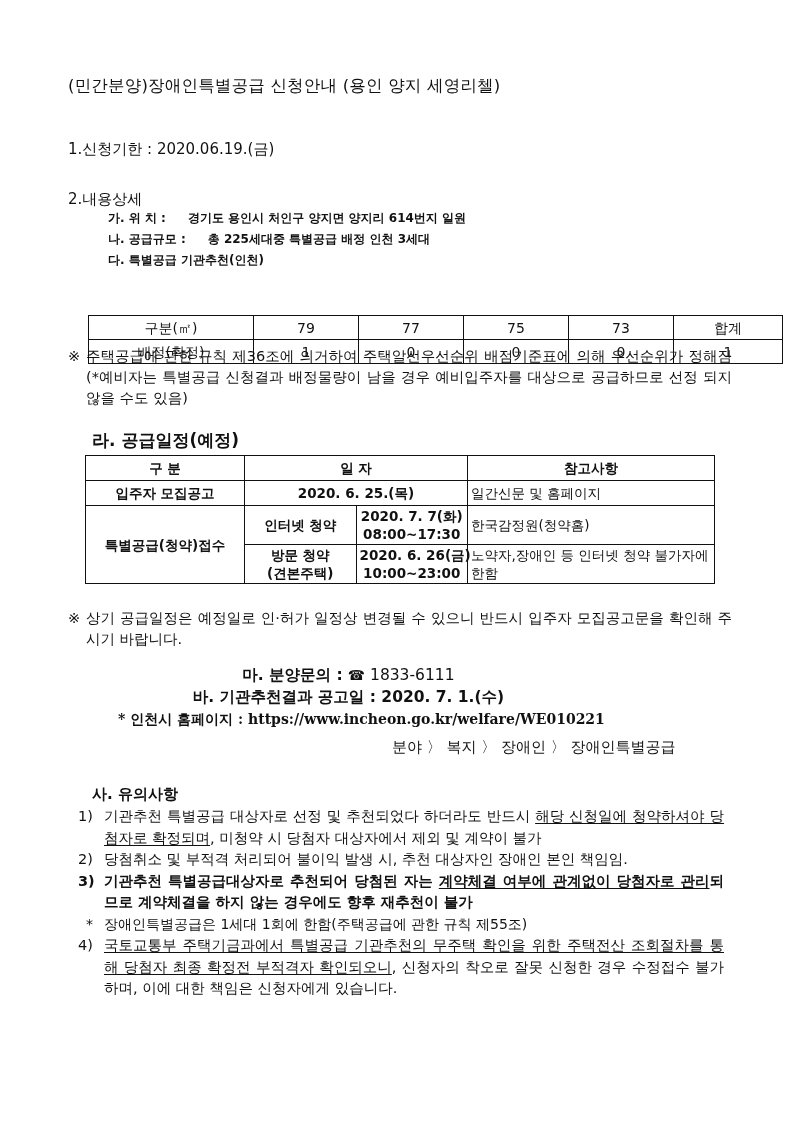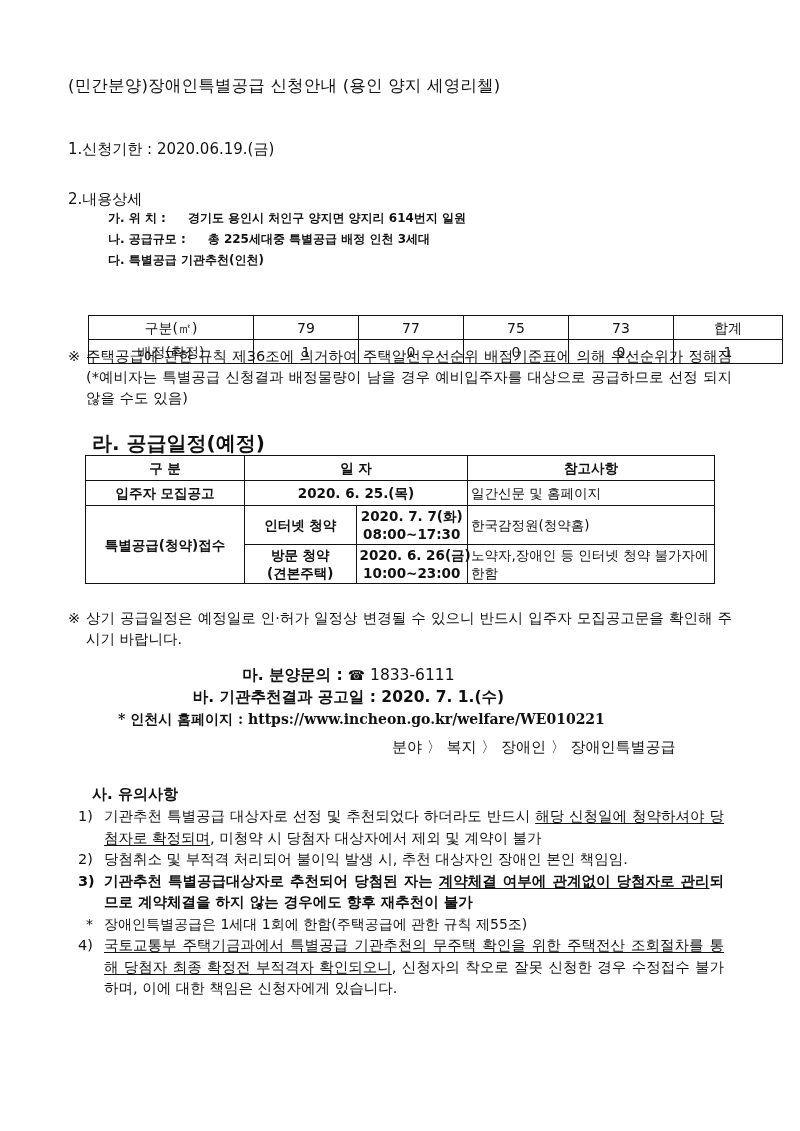--- a/index.html
+++ b/index.html
@@ -91,21 +91,21 @@
   .note .mark { position: absolute; left: 0; top: 0; }
   .note .body { display: block; padding-left: 18px; }
   #note-rule { left: 68px; top: 346px; width: 664px; }
   #note-sched { left: 68px; top: 608px; width: 664px; }
 
   
   .sec-ra {
     position: absolute;
     left: 92px;
     top: 428px;
-    font-size: 20px;
+    font-size: 17px;
     font-weight: bold;
     white-space: nowrap;
   }
   .tbl-sched {
     position: absolute;
     left: 85px;
     top: 455px;
     width: 630px;
     border-collapse: collapse;
     font-size: 13.5px;

